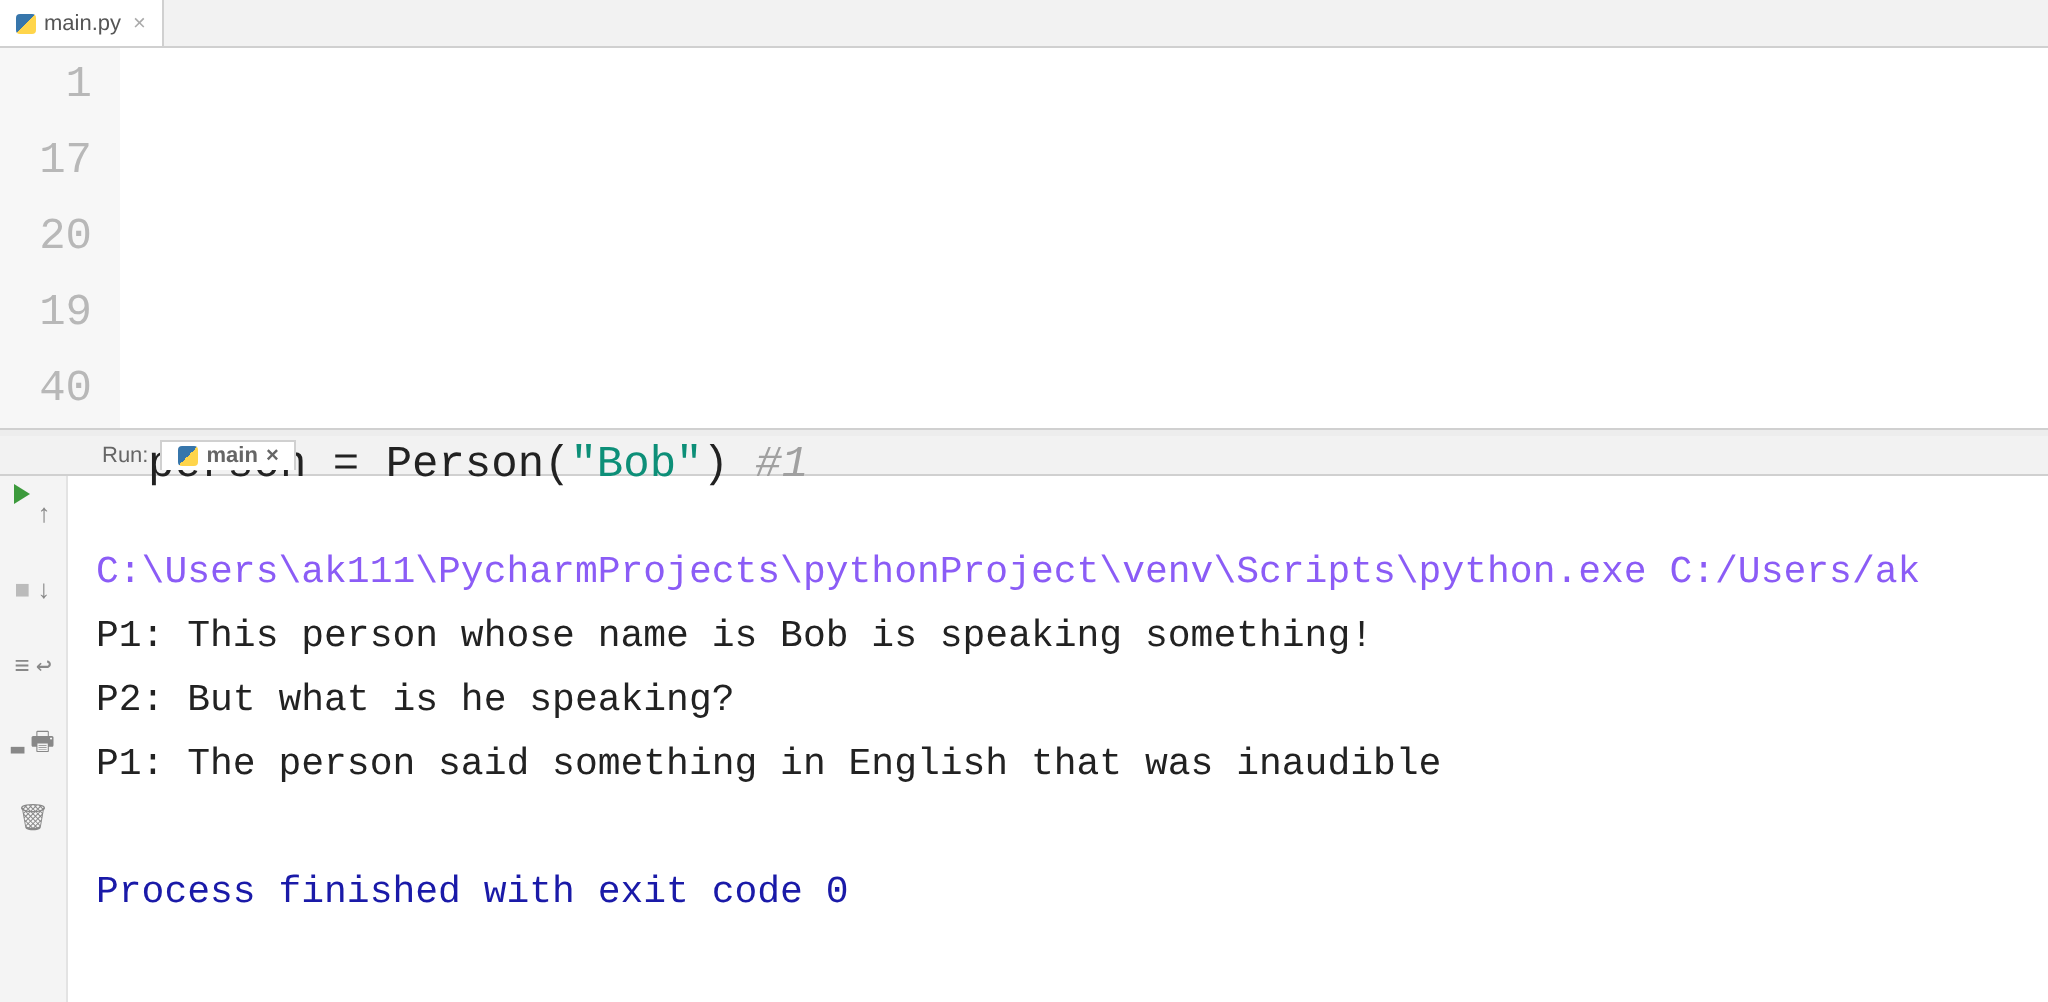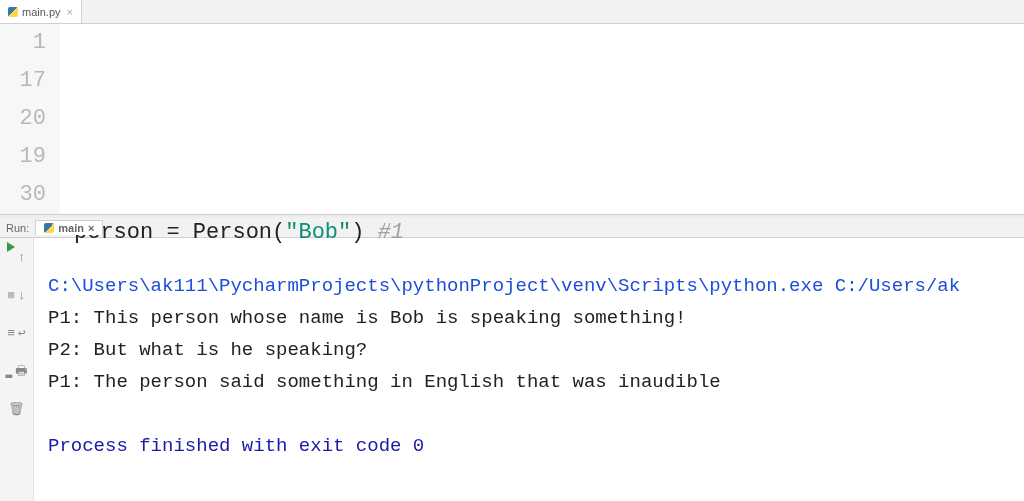--- a/index.html
+++ b/index.html
@@ -92,21 +92,21 @@
   
   .runheader {
     height: 20px;
     background: #f2f2f2;
     border-bottom: 1px solid #d0d0d0;
     display: flex;
     align-items: center;
     font-size: 11px;
     color: #666;
   }
-  .runheader .label { padding: 0 6px; }
+  .runheader .label { padding: 0 6px; margin-left: 45px; }
   .runheader .cfg {
     display: flex; align-items: center; gap: 4px;
     background: #fff;
     border: 1px solid #d0d0d0;
     border-bottom: none;
     padding: 1px 8px;
     font-weight: bold;
   }
 
   
@@ -132,42 +132,42 @@
   .runtools .row2 { display:flex; gap:3px; }
   .tri-green {
     width:0;height:0;border-top:5px solid transparent;border-bottom:5px solid transparent;border-left:8px solid #3c9a3c;
   }
   .console {
     flex: 1;
     padding-left: 14px;
     white-space: pre;
     overflow: hidden;
   }
-  .path  { color: #1d4ed8; text-align: center; }
+  .path  { color: #8b5cf6; text-align: center; }
   .out   { color: #222; }
   .exit  { color: #1a1aa8; text-align: right; }
 </style>
 </head>
 <body>
 
 <div class="tabbar">
   <div class="tab">
     <span class="py-icon"></span>
     <span>main.py</span>
     <span class="close">×</span>
   </div>
 </div>
 
 <div class="editor">
   <div class="gutter">
     <div>1</div>
     <div>17</div>
     <div>20</div>
     <div>19</div>
-    <div>30</div>
+    <div>40</div>
   </div>
   <div class="code">
     <div class="row"></div>
     <div class="row"><span>person = Person(</span><span class="str">"Bob"</span><span>)</span><span class="cmt"> #1</span></div>
     
   </div>
 </div>
 
 <div class="sep"></div>
 

